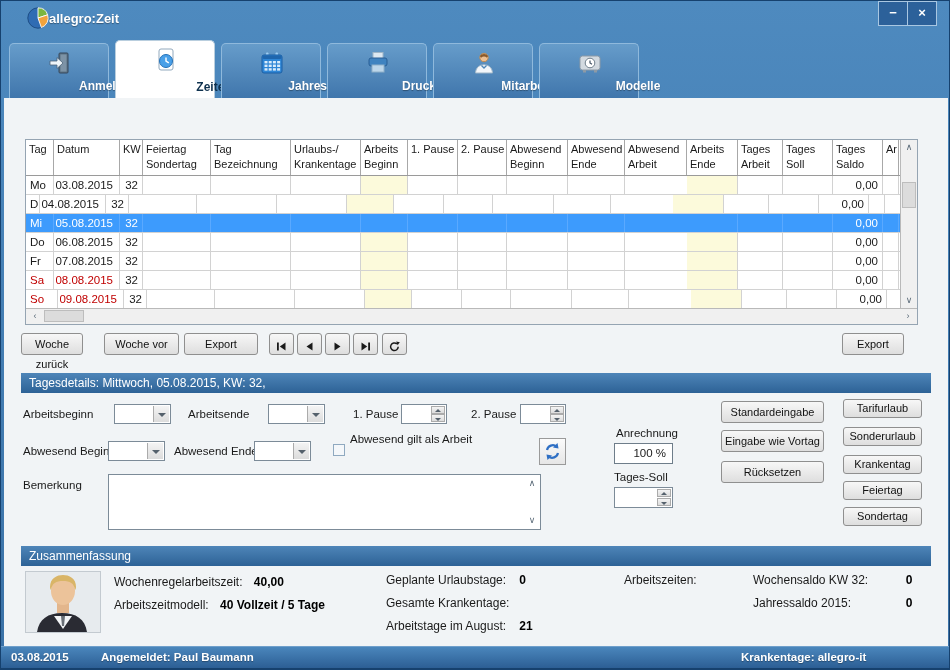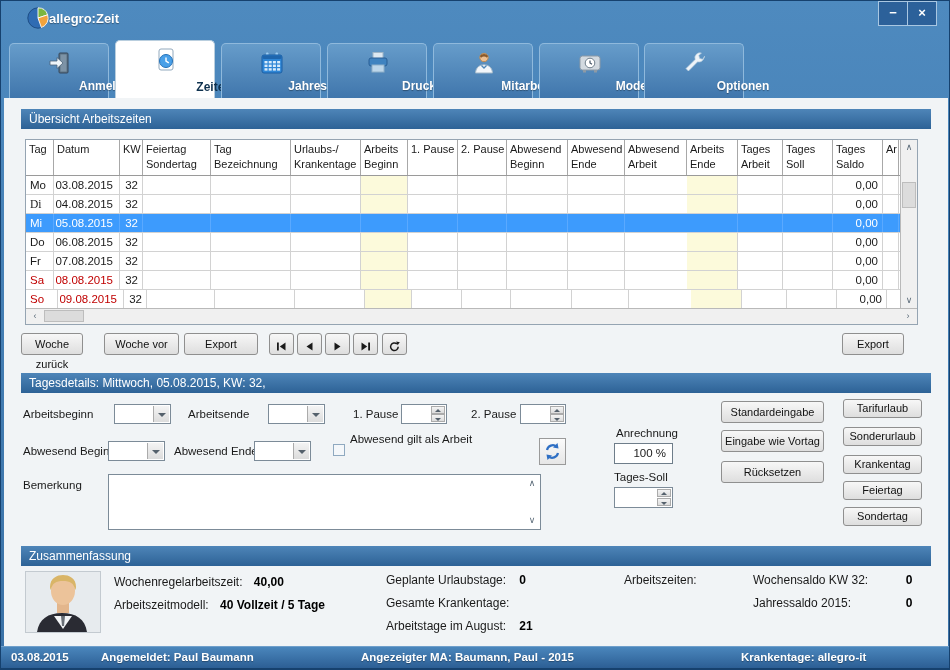--- a/index.html
+++ b/index.html
@@ -153,31 +153,23 @@
     <span class="ticon">
       <svg width="26" height="26" viewBox="0 0 26 26">
         <rect x="3" y="6" width="20" height="14" rx="2.5" fill="#d3dae0" stroke="#8d9aa6"></rect>
         <circle cx="13" cy="13" r="4.8" fill="#fff" stroke="#6f7f8c"></circle>
         <path d="M13 10.4V13l2 1.3" stroke="#445566" stroke-width="1.2" fill="none"></path>
         <rect x="6" y="20" width="3" height="2.5" fill="#8d9aa6"></rect>
           <rect x="17" y="20" width="3" height="2.5" fill="#8d9aa6"></rect>
       </svg></span>
     <span class="tlabel">Modelle</span>
   </div>
-  <div class="tab" style="left:643px">
-    <span class="ticon">
-      <svg width="26" height="26" viewBox="0 0 26 26">
-        <path d="M22 7a5 5 0 0 1-6.4 4.8L9 18.4 6.4 21 4 18.6l2.6-2.6 6.6-6.6A5 5 0 0 1 19.4 3l-2.6 2.6.8 2.8 2.8.8L23 6.6c-.6-.2-1 .2-1 .4z" fill="#eef3f8" stroke="#b9cede" stroke-width="0.7"></path>
-      </svg></span>
-    <span class="tlabel">Optionen</span>
-  </div>
 
   <div class="content"></div>
 
-  <div class="secbar" style="top:108px">Übersicht Arbeitszeiten</div>
 
   <div class="grid">
     <div class="thead" id="thead">
         <div class="hcell" style="width: 28px;">
           <div>Tag</div>
         </div>
         <div class="hcell" style="width: 66px;">
           <div>Datum</div>
         </div>
         <div class="hcell" style="width: 23px;">
@@ -251,21 +243,21 @@
           <div class="cell" style="width: 61px;"></div>
           <div class="cell" style="width: 57px;"></div>
           <div class="cell ctr" style="width: 62px;">nein</div>
           <div class="cell yellow" style="width: 51px;"></div>
           <div class="cell" style="width: 45px;"></div>
           <div class="cell" style="width: 50px;"></div>
           <div class="cell pr4" style="width: 50px;">0,00</div>
           <div class="cell" style="width: 16px;"></div>
         </div>
         <div class="trow">
-          <div class="cell pl4" style="width: 28px; font-family: Liberation Serif, serif;">Di</div>
+          <div class="cell pl4" style="width: 14px;">Di</div>
           <div class="cell pr6" style="width: 66px;">04.08.2015</div>
           <div class="cell pr4" style="width: 23px;">32</div>
           <div class="cell" style="width: 68px;"></div>
           <div class="cell" style="width: 80px;"></div>
           <div class="cell" style="width: 70px;"></div>
           <div class="cell yellow" style="width: 47px;"></div>
           <div class="cell" style="width: 50px;"></div>
           <div class="cell" style="width: 49px;"></div>
           <div class="cell" style="width: 61px;"></div>
           <div class="cell" style="width: 57px;"></div>
@@ -511,17 +503,16 @@
   <div style="position:absolute;left:752px;top:568px">
     <div class="sumline"><span style="display:inline-block;width:140px">Wochensaldo KW 32:</span>
       <span class="sum-val" style="display:inline-block;width:16px;text-align:right">0</span></div>
     <div class="sumline"><span style="display:inline-block;width:140px">Jahressaldo 2015:</span>
       <span class="sum-val" style="display:inline-block;width:16px;text-align:right">0</span></div>
   </div>
 
   <div class="statusbar">
     <span class="stext" style="left:10px">03.08.2015</span>
     <span class="stext" style="left:100px">Angemeldet: Paul Baumann</span>
-    <span class="stext" style="left:360px">Angezeigter MA:  Baumann, Paul - 2015</span>
     <span class="stext" style="left:740px">Krankentage:  allegro-it</span>
   </div>
 
 </div>
 
 </body></html>

